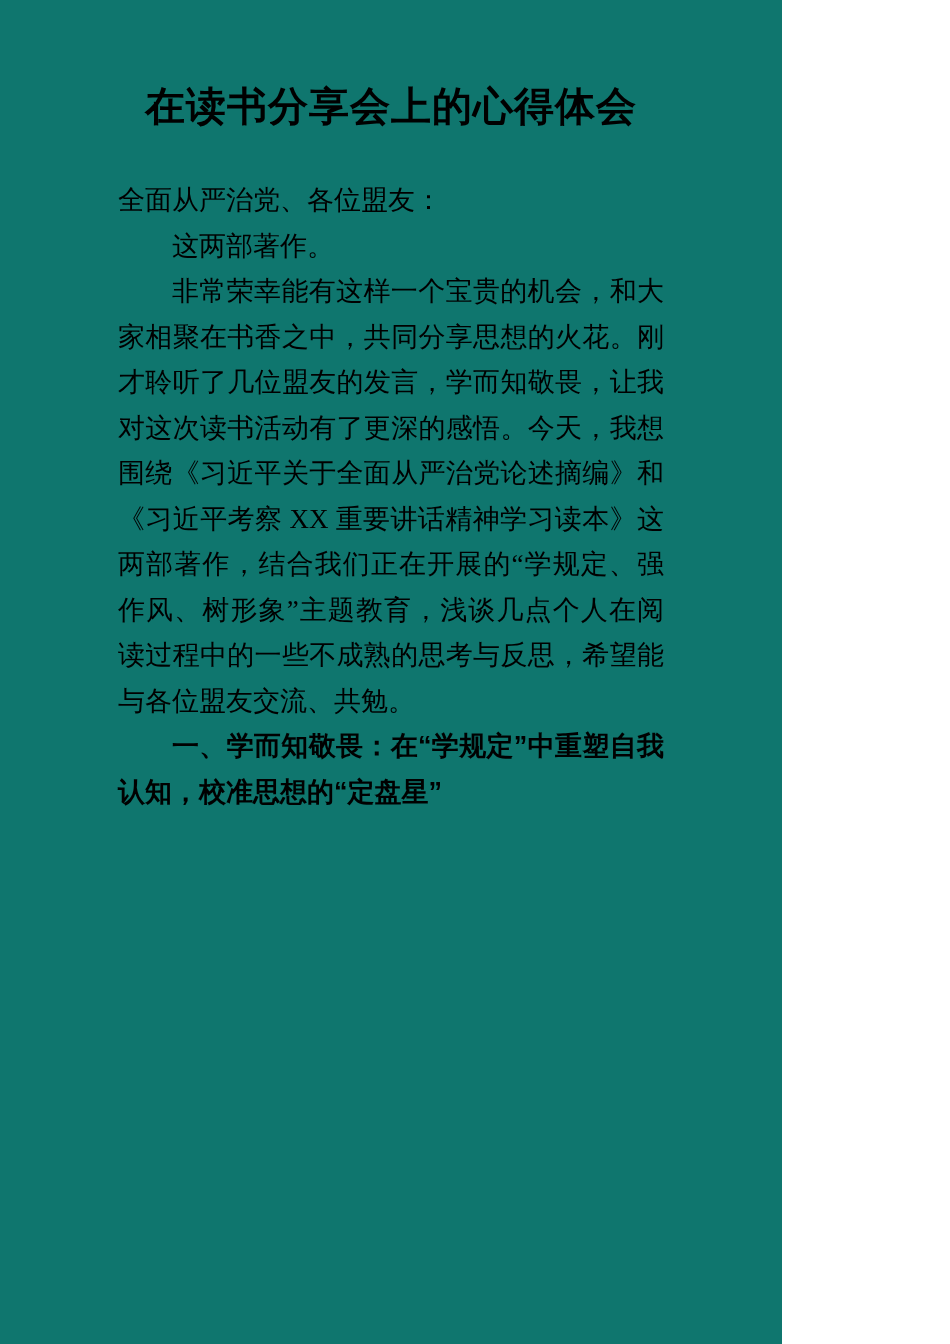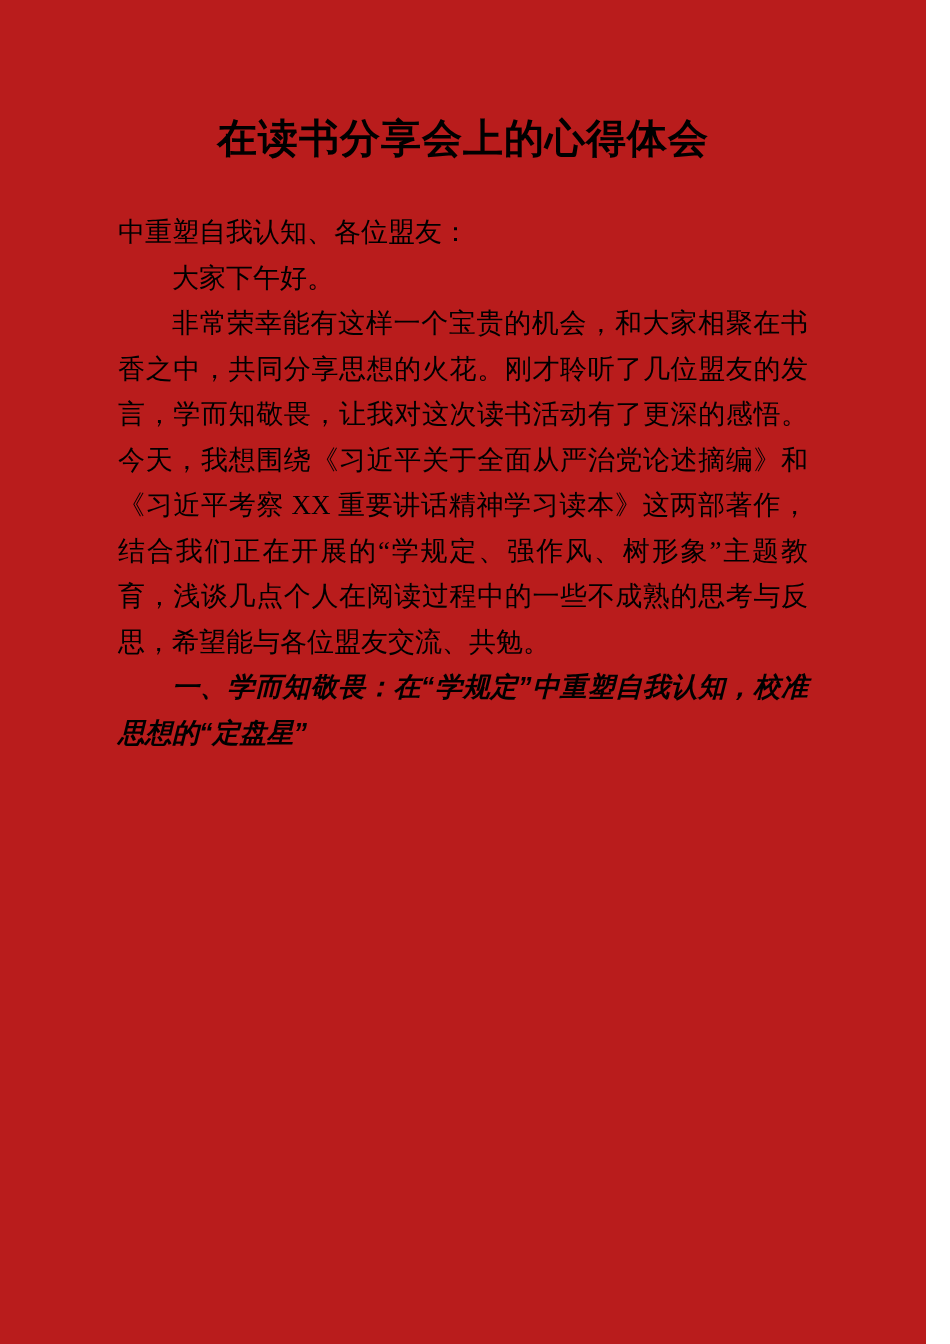--- a/index.html
+++ b/index.html
@@ -8,25 +8,25 @@
       background: #ffffff;
     }
     body {
       width: 950px;
       height: 1344px;
       color: #000000;
       font-family: "Liberation Serif", "DejaVu Serif", serif;
     }
     .page {
       box-sizing: border-box;
-      width: 926px;
+      width: 782px;
       height: 1344px;
-      padding: 113px 118px 0 118px;
+      padding: 81px 118px 0 118px;
       overflow: hidden;
-      background: #b91c1c;
+      background: #0f766e;
     }
     .doc-title {
       font-size: 40px;
       line-height: 52px;
       font-weight: bold;
       text-align: center;
       margin: 0 0 45px 0;
       letter-spacing: 1px;
     }
     .para {
@@ -37,31 +37,30 @@
       text-justify: inter-ideograph;
       text-indent: 2em;
       word-break: break-all;
     }
     .no-indent {
       text-indent: 0;
     }
     .heading {
       font-weight: bold;
       font-family: "Liberation Sans", "DejaVu Sans", sans-serif;
-      font-style: italic;
     }
   </style>
 </head>
 <body>
 
 <div class="page">
   <h1 class="doc-title">在读书分享会上的心得体会</h1>
 
-  <p class="para no-indent">中重塑自我认知、各位盟友：</p>
+  <p class="para no-indent">全面从严治党、各位盟友：</p>
 
-  <p class="para">大家下午好。</p>
+  <p class="para">这两部著作。</p>
 
   <p class="para">非常荣幸能有这样一个宝贵的机会，和大家相聚在书香之中，共同分享思想的火花。刚才聆听了几位盟友的发言，学而知敬畏，让我对这次读书活动有了更深的感悟。今天，我想围绕《习近平关于全面从严治党论述摘编》和《习近平考察 XX 重要讲话精神学习读本》这两部著作，结合我们正在开展的“学规定、强作风、树形象”主题教育，浅谈几点个人在阅读过程中的一些不成熟的思考与反思，希望能与各位盟友交流、共勉。</p>
 
 
   <h2 class="para heading">一、学而知敬畏：在“学规定”中重塑自我认知，校准思想的“定盘星”</h2>
 
 </div>
 
 </body></html>

